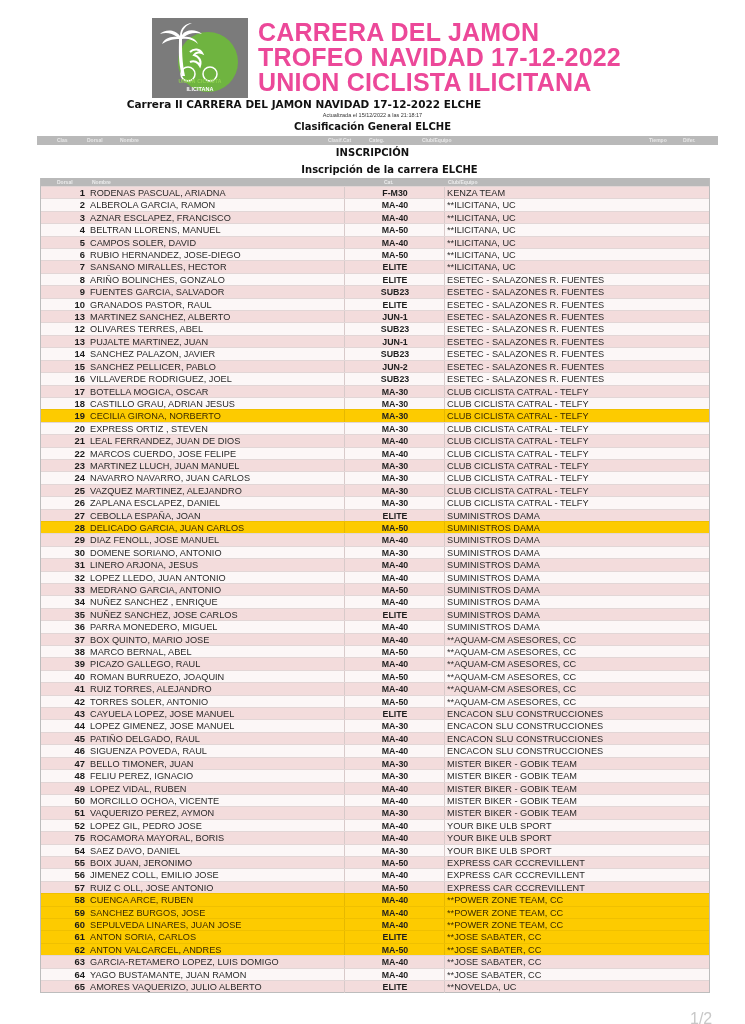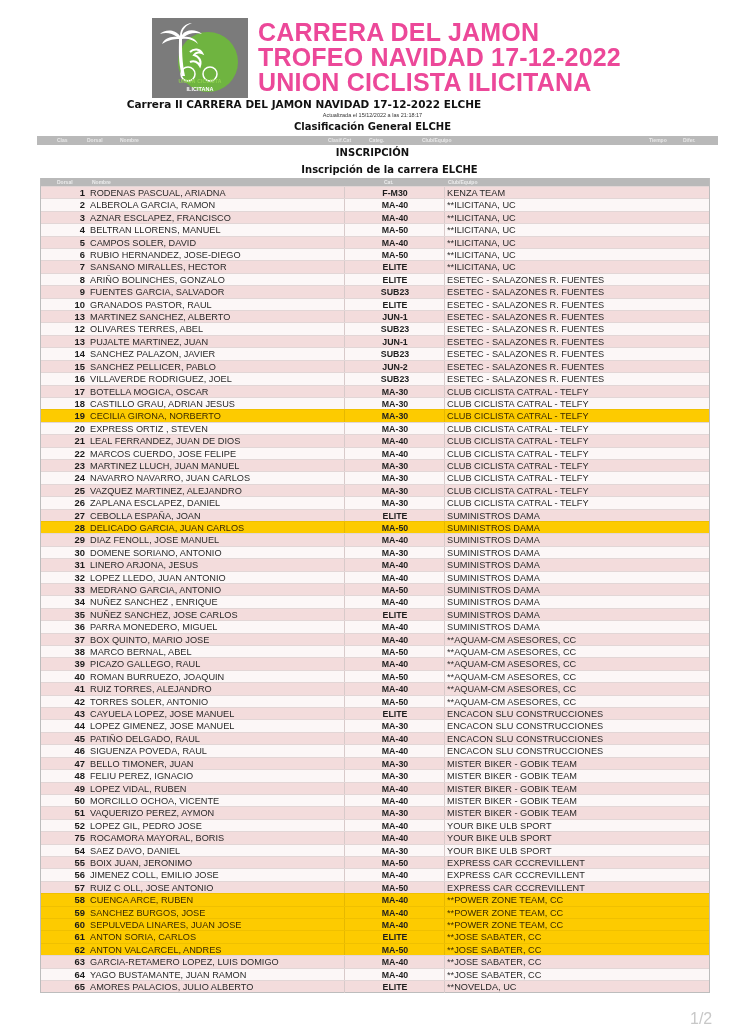--- a/index.html
+++ b/index.html
@@ -457,20 +457,20 @@
         <span class="club">**JOSE SABATER, CC</span>
       </div>
       <div class="row white">
         <span class="dorsal">64</span>
         <span class="name">YAGO BUSTAMANTE, JUAN RAMON</span>
         <span class="cat">MA-40</span>
         <span class="club">**JOSE SABATER, CC</span>
       </div>
       <div class="row pink">
         <span class="dorsal">65</span>
-        <span class="name">AMORES PALACIOS, JULIO ALBERTO</span>
+        <span class="name">AMORES VAQUERIZO, JULIO ALBERTO</span>
         <span class="cat">ELITE</span>
         <span class="club">**NOVELDA, UC</span>
       </div>
     </div>
 </div>
 
 <div class="page-indicator">1/2</div>
 
 </body></html>

